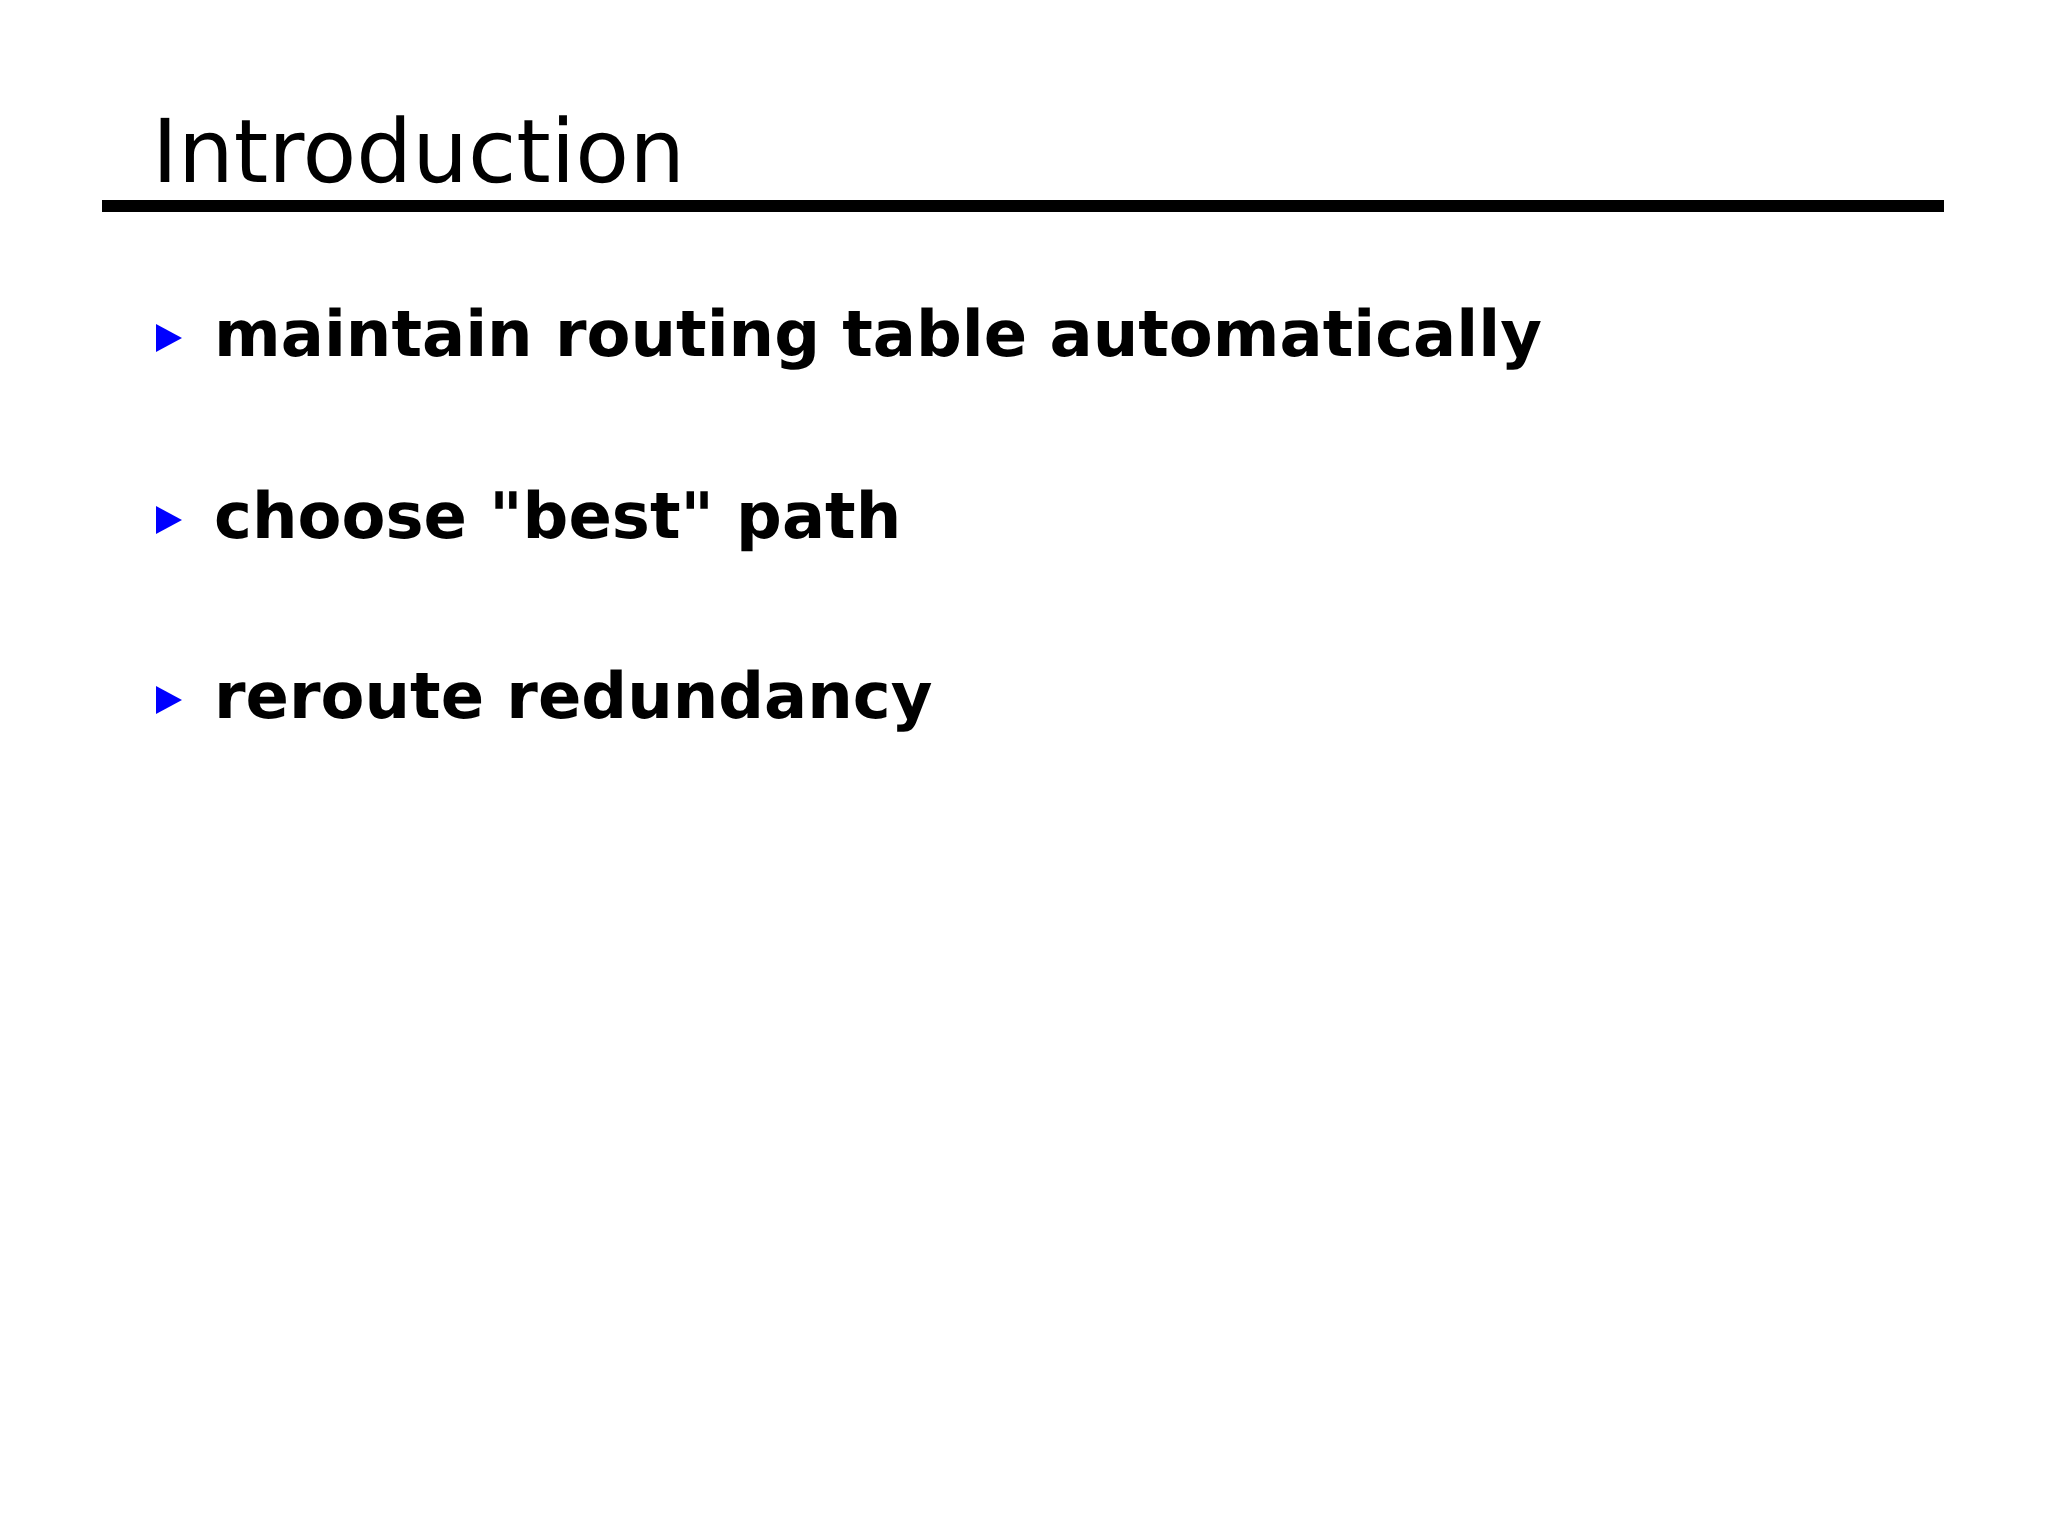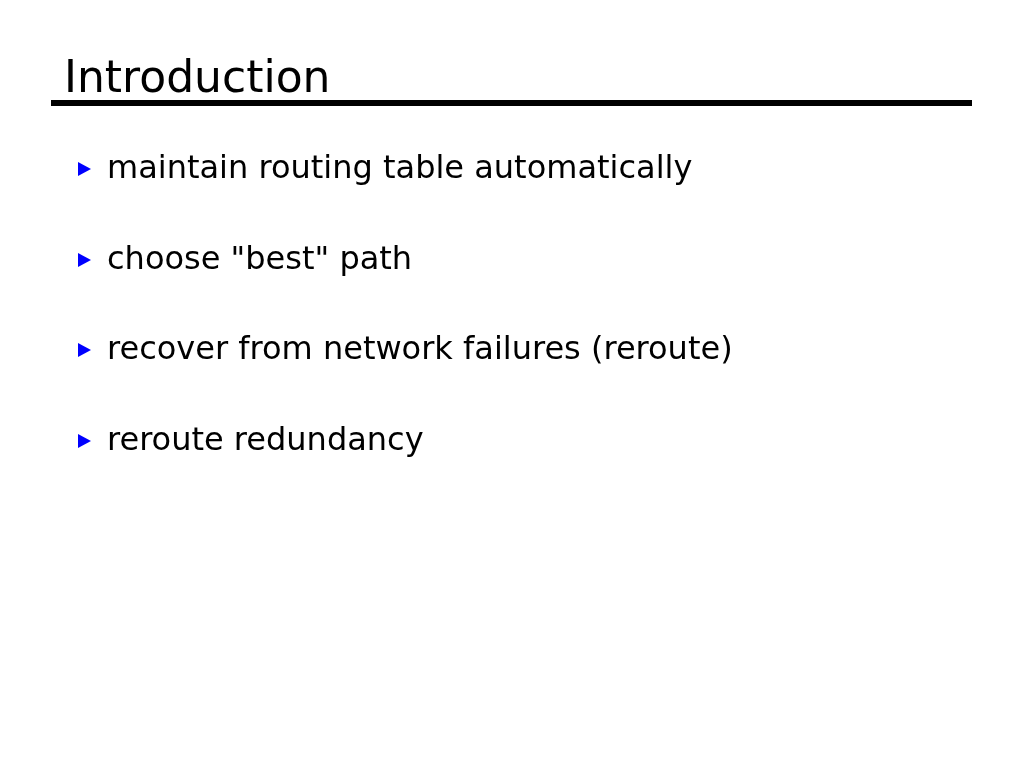--- a/index.html
+++ b/index.html
@@ -14,21 +14,21 @@
     overflow: hidden;
   }
   .slide {
     position: relative;
     width: 1024px;
     height: 768px;
     background: #ffffff;
   }
   .slide-title {
     position: absolute;
-    left: 64px;
+    left: 76px;
     top: 52px;
     font-size: 44px;
     font-weight: normal;
     line-height: 50px;
     color: #000000;
     white-space: nowrap;
     letter-spacing: 0px;
   }
   .title-rule {
     position: absolute;
@@ -59,21 +59,21 @@
     left: 0px;
     top: 14px;
     width: 0;
     height: 0;
     border-top: 7px solid transparent;
     border-bottom: 7px solid transparent;
     border-left: 13px solid #0000ff;
   }
   .bullet-text {
     font-size: 32px;
-    font-weight: normal;
+    font-weight: bold;
     line-height: 38px;
     color: #000000;
     white-space: nowrap;
   }
 </style>
 </head>
 <body>
 
 <div class="slide">
 
@@ -86,24 +86,20 @@
     <li class="bullet-item">
       <span class="bullet-marker"></span>
       <span class="bullet-text">maintain routing table automatically</span>
     </li>
 
     <li class="bullet-item">
       <span class="bullet-marker"></span>
       <span class="bullet-text">choose "best" path</span>
     </li>
 
-    <li class="bullet-item">
-      <span class="bullet-marker"></span>
-      <span class="bullet-text">recover from network failures (reroute)</span>
-    </li>
 
     <li class="bullet-item">
       <span class="bullet-marker"></span>
       <span class="bullet-text">reroute redundancy</span>
     </li>
 
   </ul>
 
 </div>
 

